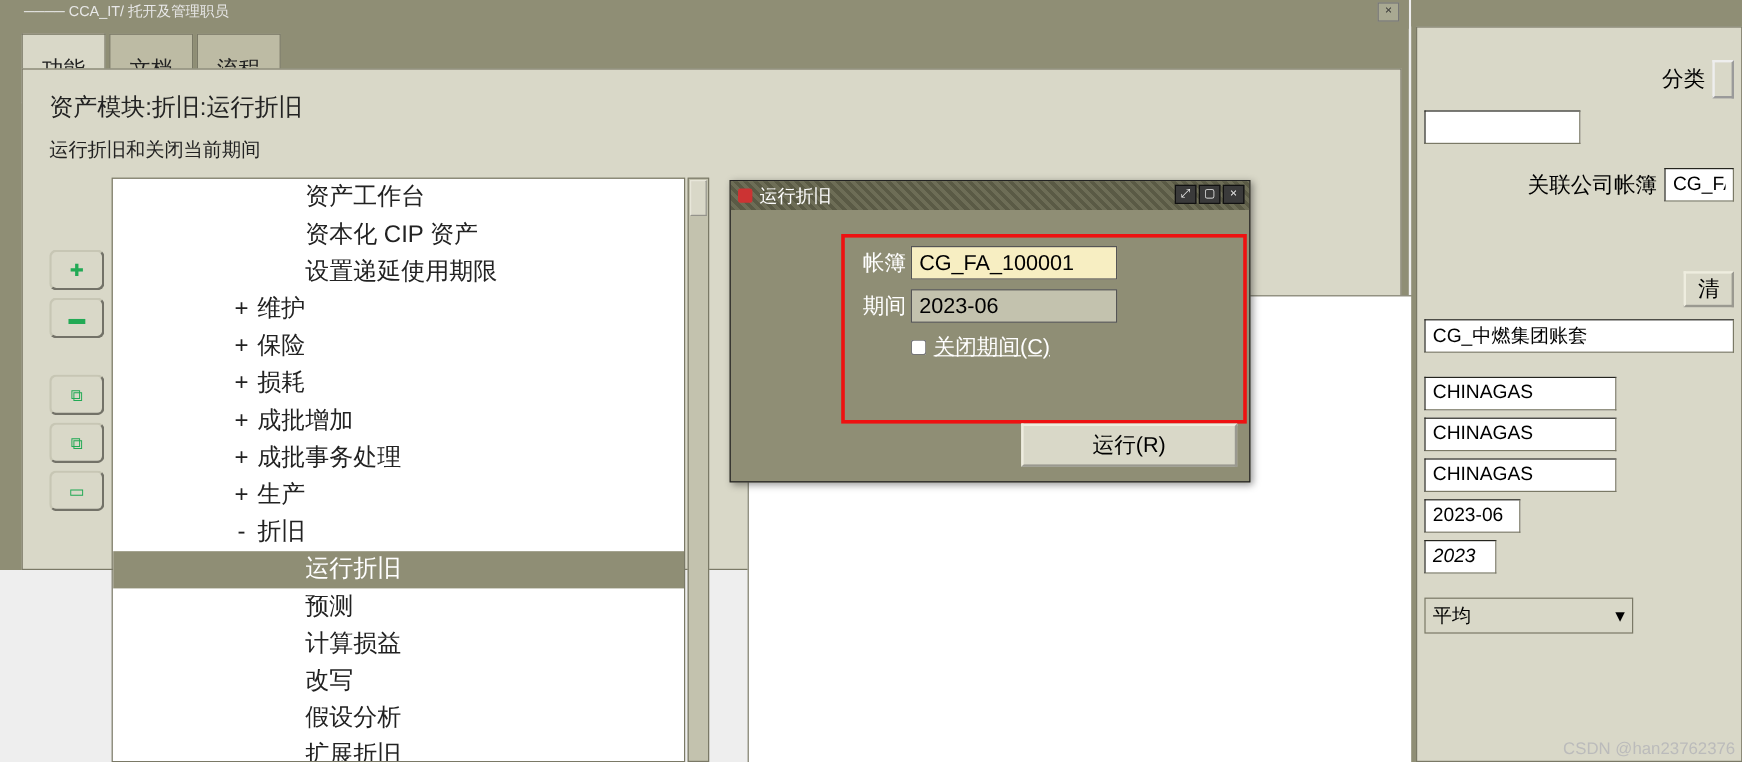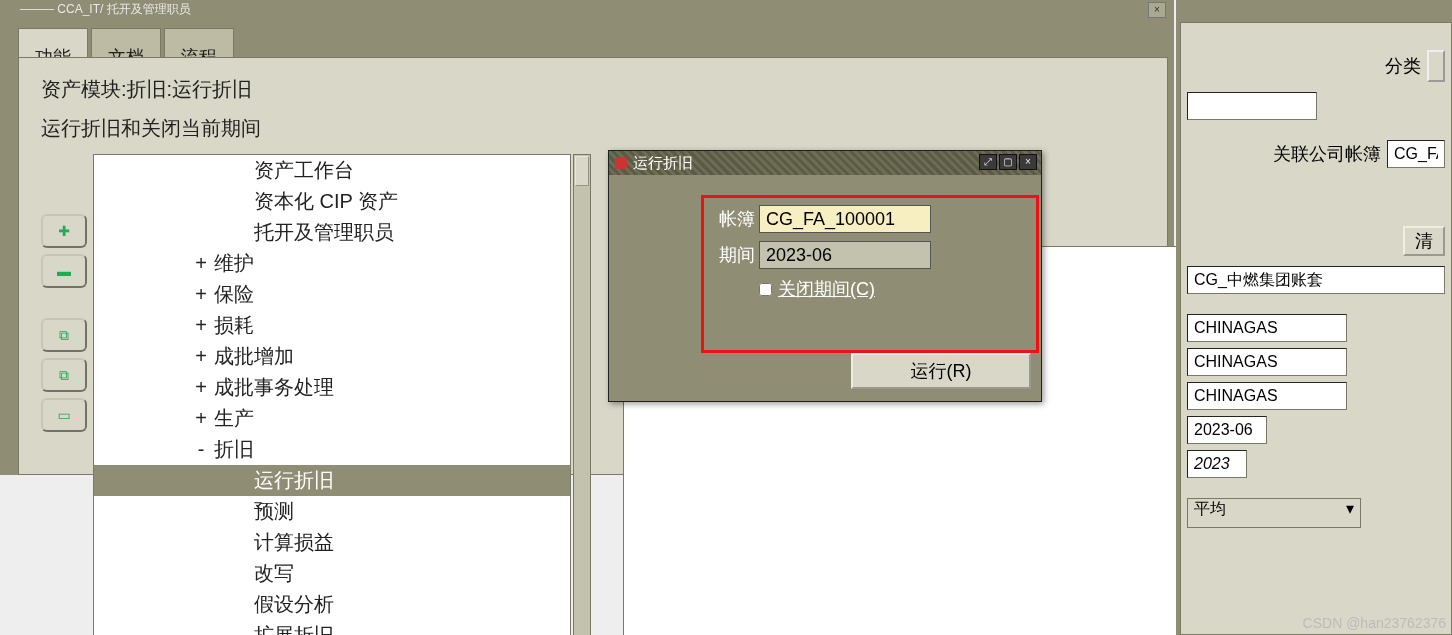--- a/index.html
+++ b/index.html
@@ -9,21 +9,21 @@
 .left-window{position:absolute;left:0;top:0;width:1174px;height:475px;background:#8F8E75;box-sizing:border-box}
 .titlebar{height:24px;background:#8F8E75;color:#e8e8e8;font-size:12px;padding-left:20px;line-height:18px;position:relative}
 .titlebar-close{position:absolute;right:8px;top:2px;width:16px;height:14px;border:1px solid #777;background:#a9a992;color:#333;font-size:10px;text-align:center;line-height:13px}
 
 .tabs{position:absolute;left:18px;top:28px;height:30px}
 .tab{display:inline-block;padding:16px 16px;background:#bdbba4;border:1px solid #7a7966;margin-right:-1px;font-size:18px;color:#222}
 .tab.active{background:#d9d8c8;border-bottom:1px solid #d9d8c8}
 
 .main-panel{position:absolute;left:18px;top:57px;right:6px;bottom:0;background:#d9d8c8;border:1px solid #7a7966;padding:18px 22px;box-sizing:border-box}
 .breadcrumb{font-size:20px;margin-bottom:12px;color:#222}
-.subtitle{font-size:20px;margin-bottom:12px;color:#222}
+.subtitle{font-size:16px;margin-bottom:12px;color:#222}
 
 .content-row{display:flex;align-items:flex-start}
 .side-btns{display:flex;flex-direction:column;width:46px;margin-right:6px;margin-top:60px}
 .side-btns .sgrp{display:flex;flex-direction:column;margin-bottom:24px}
 .side-btn{width:42px;height:30px;margin-bottom:6px;background:#d9d8c8;border:2px outset #c7c6b4;border-radius:6px;color:#2a5;font-size:14px;display:flex;align-items:center;justify-content:center}
 
 .tree-wrap{position:relative;width:498px}
 .tree{width:478px;height:487px;background:#fff;border:1px solid #7a7966;overflow-y:auto;box-sizing:border-box}
 .tree-scroll{position:absolute;right:0;top:0;width:18px;height:487px;background:#c3c2ae;border:1px solid #7a7966;box-sizing:border-box}
 .tree-scroll::before{content:"";position:absolute;top:1px;left:1px;right:1px;height:28px;background:#d9d8c8;border:1px outset #e8e7da}
@@ -58,21 +58,21 @@
 
 
 .right-window{position:absolute;left:1176px;top:0;width:276px;height:635px;background:#8F8E75;box-sizing:border-box}
 .right-window .titlebar{height:22px;background:#8F8E75}
 .right-panel{position:absolute;left:4px;right:0;top:22px;bottom:0;background:#d9d8c8;border:1px solid #7a7966;padding:27px 6px;box-sizing:border-box}
 .r-row{display:flex;align-items:center;justify-content:flex-end;margin-bottom:10px}
 .r-row label{font-size:18px;margin-right:6px;white-space:nowrap}
 .r-input{height:28px;background:#fff;border:1px inset #7a7966;padding:0 6px;font-size:16px;box-sizing:border-box}
 .r-btn-row{text-align:right;margin:58px 0 10px}
 .r-btn{height:30px;background:#d9d8c8;border:2px outset #eeeddf;font-size:18px;padding:0 10px}
-.r-sel{width:160px;height:28px;background:#d9d8c8;border:1px solid #7a7966;display:flex;justify-content:space-between;padding:0 6px;font-size:16px}
+.r-sel{width:160px;height:28px;background:#d9d8c8;border:1px solid #7a7966;display:flex;justify-content:space-between;align-items:center;padding:0 6px;font-size:16px}
 .watermark{position:absolute;right:6px;bottom:4px;color:#bbb;font-size:14px}
 .r-fields{margin-top:8px}
 .r-fields .r-input{width:160px;display:block;margin-bottom:6px}
 </style>
 </head>
 <body>
 
 <div class="left-window">
   <div class="titlebar">
     <span>──── CCA_IT/ 托开及管理职员</span>
@@ -100,21 +100,21 @@
           <div class="side-btn">⧉</div>
           <div class="side-btn">▭</div>
         </div>
       </div>
 
       <div class="tree-wrap">
         <div class="tree">
           <ul id="tree-ul">
               <li><span>资产工作台</span></li>
               <li><span>资本化 CIP 资产</span></li>
-              <li><span>托开及管理职员</span></li>
+              <li><span>设置递延使用期限</span></li>
               <li class="depth2"><span class="tog">+</span><span>维护</span></li>
               <li class="depth2"><span class="tog">+</span><span>保险</span></li>
               <li class="depth2"><span class="tog">+</span><span>损耗</span></li>
               <li class="depth2"><span class="tog">+</span><span>成批增加</span></li>
               <li class="depth2"><span class="tog">+</span><span>成批事务处理</span></li>
               <li class="depth2"><span class="tog">+</span><span>生产</span></li>
               <li class="depth2"><span class="tog">-</span><span>折旧</span></li>
               <li class="selected"><span>运行折旧</span></li>
               <li><span>预测</span></li>
               <li><span>计算损益</span></li>

